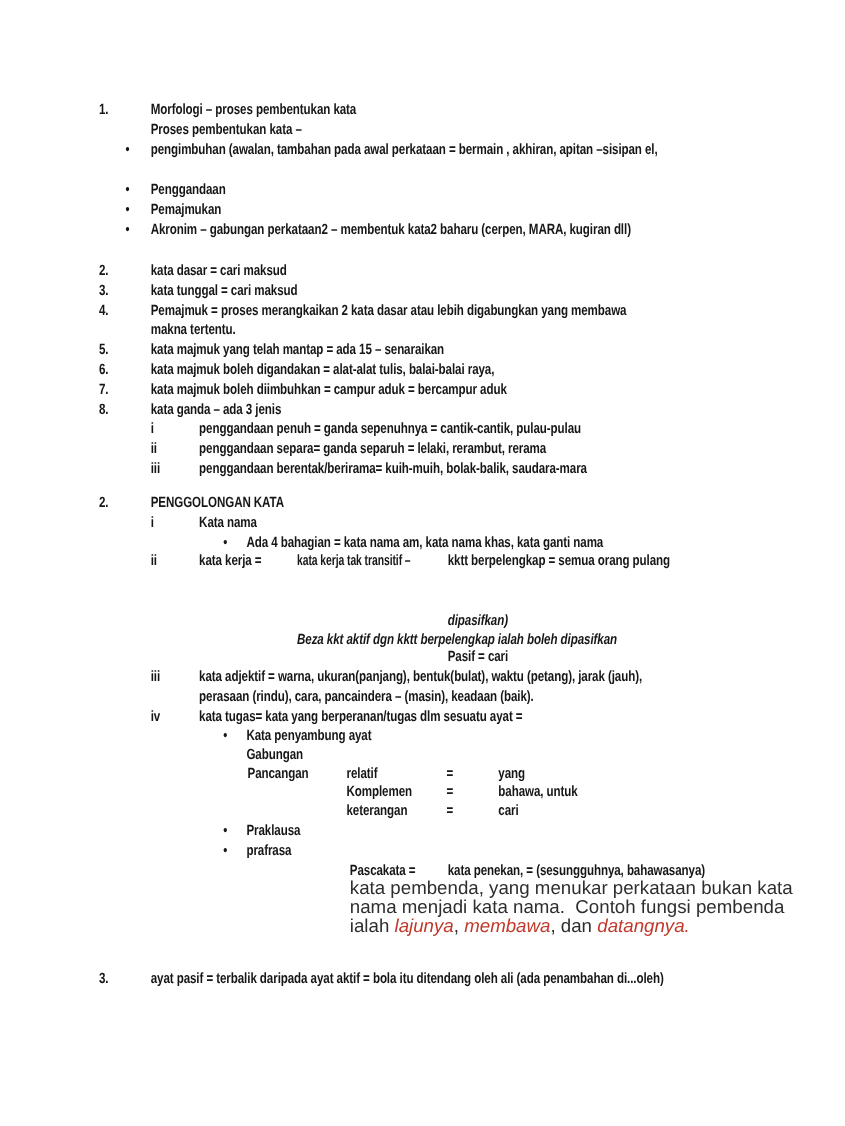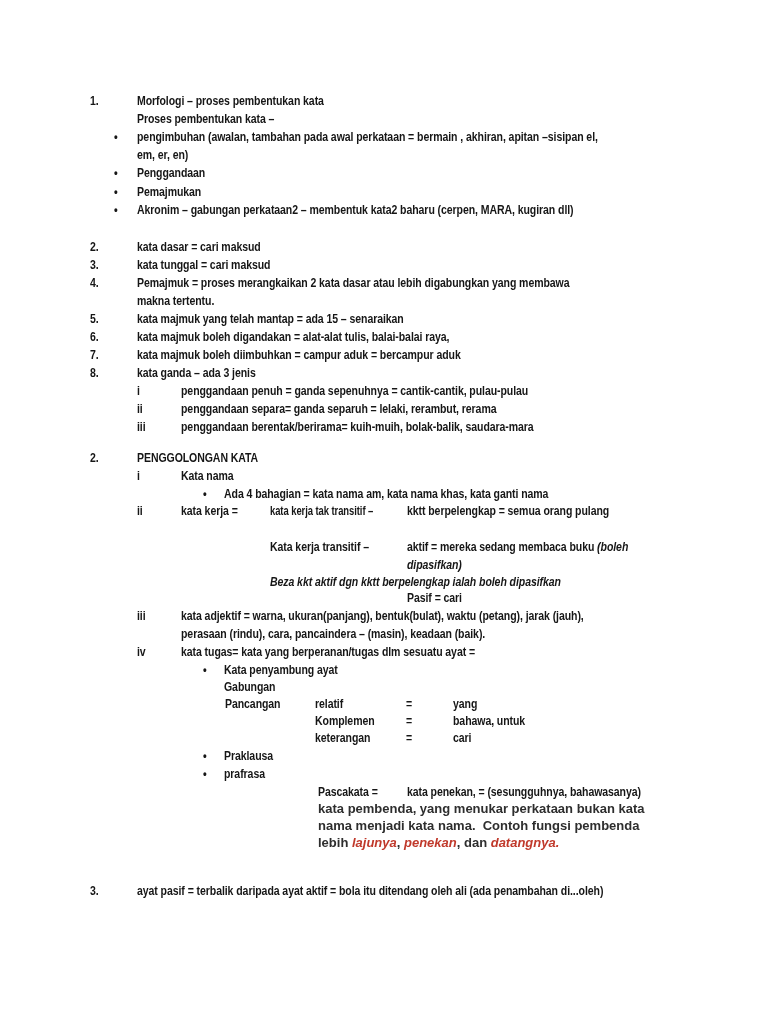--- a/index.html
+++ b/index.html
@@ -38,45 +38,42 @@
   }
   .f-bi {
     font-weight: 700;
     font-style: italic;
     font-size: 13.5px;
     color: var(--ink, #161616);
     letter-spacing: -0.1px;
   }
   
   .f-r {
-    font-weight: 700;
-    font-size: 13px;
+    font-weight: 400;
+    font-size: 17px;
     color: var(--soft, #2e2e2e);
   }
   .f-i { font-style: italic; }
   .f-red { color: var(--red, #c0392b); }
 </style>
 </head>
 <body>
 
 <div class="page">
     <div class="line" style="top: 91px;">
       <span class="part" style="left: 90px; transform: scaleX(0.78);"><span class="f-b">1.</span></span>
       <span class="part" style="left: 137px; transform: scaleX(0.78);"><span class="f-b">Morfologi – proses pembentukan kata</span></span>
     </div>
     <div class="line" style="top: 109px;">
       <span class="part" style="left: 137px; transform: scaleX(0.78);"><span class="f-b">Proses pembentukan kata –</span></span>
     </div>
     <div class="line" style="top: 127px;">
       <span class="part" style="left: 114px; transform: scaleX(0.78);"><span class="f-b">•</span></span>
       <span class="part" style="left: 137px; transform: scaleX(0.78);"><span class="f-b">pengimbuhan (awalan, tambahan pada awal perkataan = bermain , akhiran, apitan –sisipan el,</span></span>
     </div>
-    <div class="line" style="top: 145px;">
-      <span class="part" style="left: 137px; transform: scaleX(0.78);"><span class="f-b">em, er, en)</span></span>
-    </div>
     <div class="line" style="top: 163px;">
       <span class="part" style="left: 114px; transform: scaleX(0.78);"><span class="f-b">•</span></span>
       <span class="part" style="left: 137px; transform: scaleX(0.78);"><span class="f-b">Penggandaan</span></span>
     </div>
     <div class="line" style="top: 182px;">
       <span class="part" style="left: 114px; transform: scaleX(0.78);"><span class="f-b">•</span></span>
       <span class="part" style="left: 137px; transform: scaleX(0.78);"><span class="f-b">Pemajmukan</span></span>
     </div>
     <div class="line" style="top: 200px;">
       <span class="part" style="left: 114px; transform: scaleX(0.78);"><span class="f-b">•</span></span>
@@ -136,24 +133,20 @@
     <div class="line" style="top: 484px;">
       <span class="part" style="left: 203px; transform: scaleX(0.78);"><span class="f-b">•</span></span>
       <span class="part" style="left: 224px; transform: scaleX(0.78);"><span class="f-b">Ada 4 bahagian = kata nama am, kata nama khas, kata ganti nama</span></span>
     </div>
     <div class="line" style="top: 501px;">
       <span class="part" style="left: 137px; transform: scaleX(0.78);"><span class="f-b">ii</span></span>
       <span class="part" style="left: 181px; transform: scaleX(0.78);"><span class="f-b">kata kerja =</span></span>
       <span class="part" style="left: 270px; transform: scaleX(0.7);"><span class="f-b">kata kerja tak transitif –</span></span>
       <span class="part" style="left: 407px; transform: scaleX(0.78);"><span class="f-b">kktt berpelengkap = semua orang pulang</span></span>
     </div>
-    <div class="line" style="top: 537px;">
-      <span class="part" style="left: 270px; transform: scaleX(0.78);"><span class="f-b">Kata kerja transitif –</span></span>
-      <span class="part" style="left: 407px; transform: scaleX(0.78);"><span class="f-b">aktif = mereka sedang membaca buku </span><span class="f-bi">(boleh</span></span>
-    </div>
     <div class="line" style="top: 555px;">
       <span class="part" style="left: 407px; transform: scaleX(0.78);"><span class="f-bi">dipasifkan)</span></span>
     </div>
     <div class="line" style="top: 572px;">
       <span class="part" style="left: 270px; transform: scaleX(0.78);"><span class="f-bi">Beza kkt aktif dgn kktt berpelengkap ialah boleh dipasifkan</span></span>
     </div>
     <div class="line" style="top: 588px;">
       <span class="part" style="left: 407px; transform: scaleX(0.78);"><span class="f-b">Pasif = cari</span></span>
     </div>
     <div class="line" style="top: 606px;">
@@ -202,19 +195,19 @@
       <span class="part" style="left: 318px; transform: scaleX(0.78);"><span class="f-b">Pascakata =</span></span>
       <span class="part" style="left: 407px; transform: scaleX(0.78);"><span class="f-b">kata penekan, = (sesungguhnya, bahawasanya)</span></span>
     </div>
     <div class="line" style="top: 799px;">
       <span class="part" style="left: 318px; transform: scaleX(1);"><span class="f-r">kata pembenda, yang menukar perkataan bukan kata</span></span>
     </div>
     <div class="line" style="top: 816px;">
       <span class="part" style="left: 318px; transform: scaleX(1);"><span class="f-r">nama menjadi kata nama.  Contoh fungsi pembenda</span></span>
     </div>
     <div class="line" style="top: 833px;">
-      <span class="part" style="left: 318px; transform: scaleX(1);"><span class="f-r">lebih </span><span class="f-r f-i f-red">lajunya</span><span class="f-r">, </span><span class="f-r f-i f-red">penekan</span><span class="f-r">, dan </span><span class="f-r f-i f-red">datangnya.</span></span>
+      <span class="part" style="left: 318px; transform: scaleX(1);"><span class="f-r">ialah </span><span class="f-r f-i f-red">lajunya</span><span class="f-r">, </span><span class="f-r f-i f-red">membawa</span><span class="f-r">, dan </span><span class="f-r f-i f-red">datangnya.</span></span>
     </div>
     <div class="line" style="top: 881px;">
       <span class="part" style="left: 90px; transform: scaleX(0.78);"><span class="f-b">3.</span></span>
       <span class="part" style="left: 137px; transform: scaleX(0.78);"><span class="f-b">ayat pasif = terbalik daripada ayat aktif = bola itu ditendang oleh ali (ada penambahan di...oleh)</span></span>
     </div>
   </div>
 
 </body></html>

